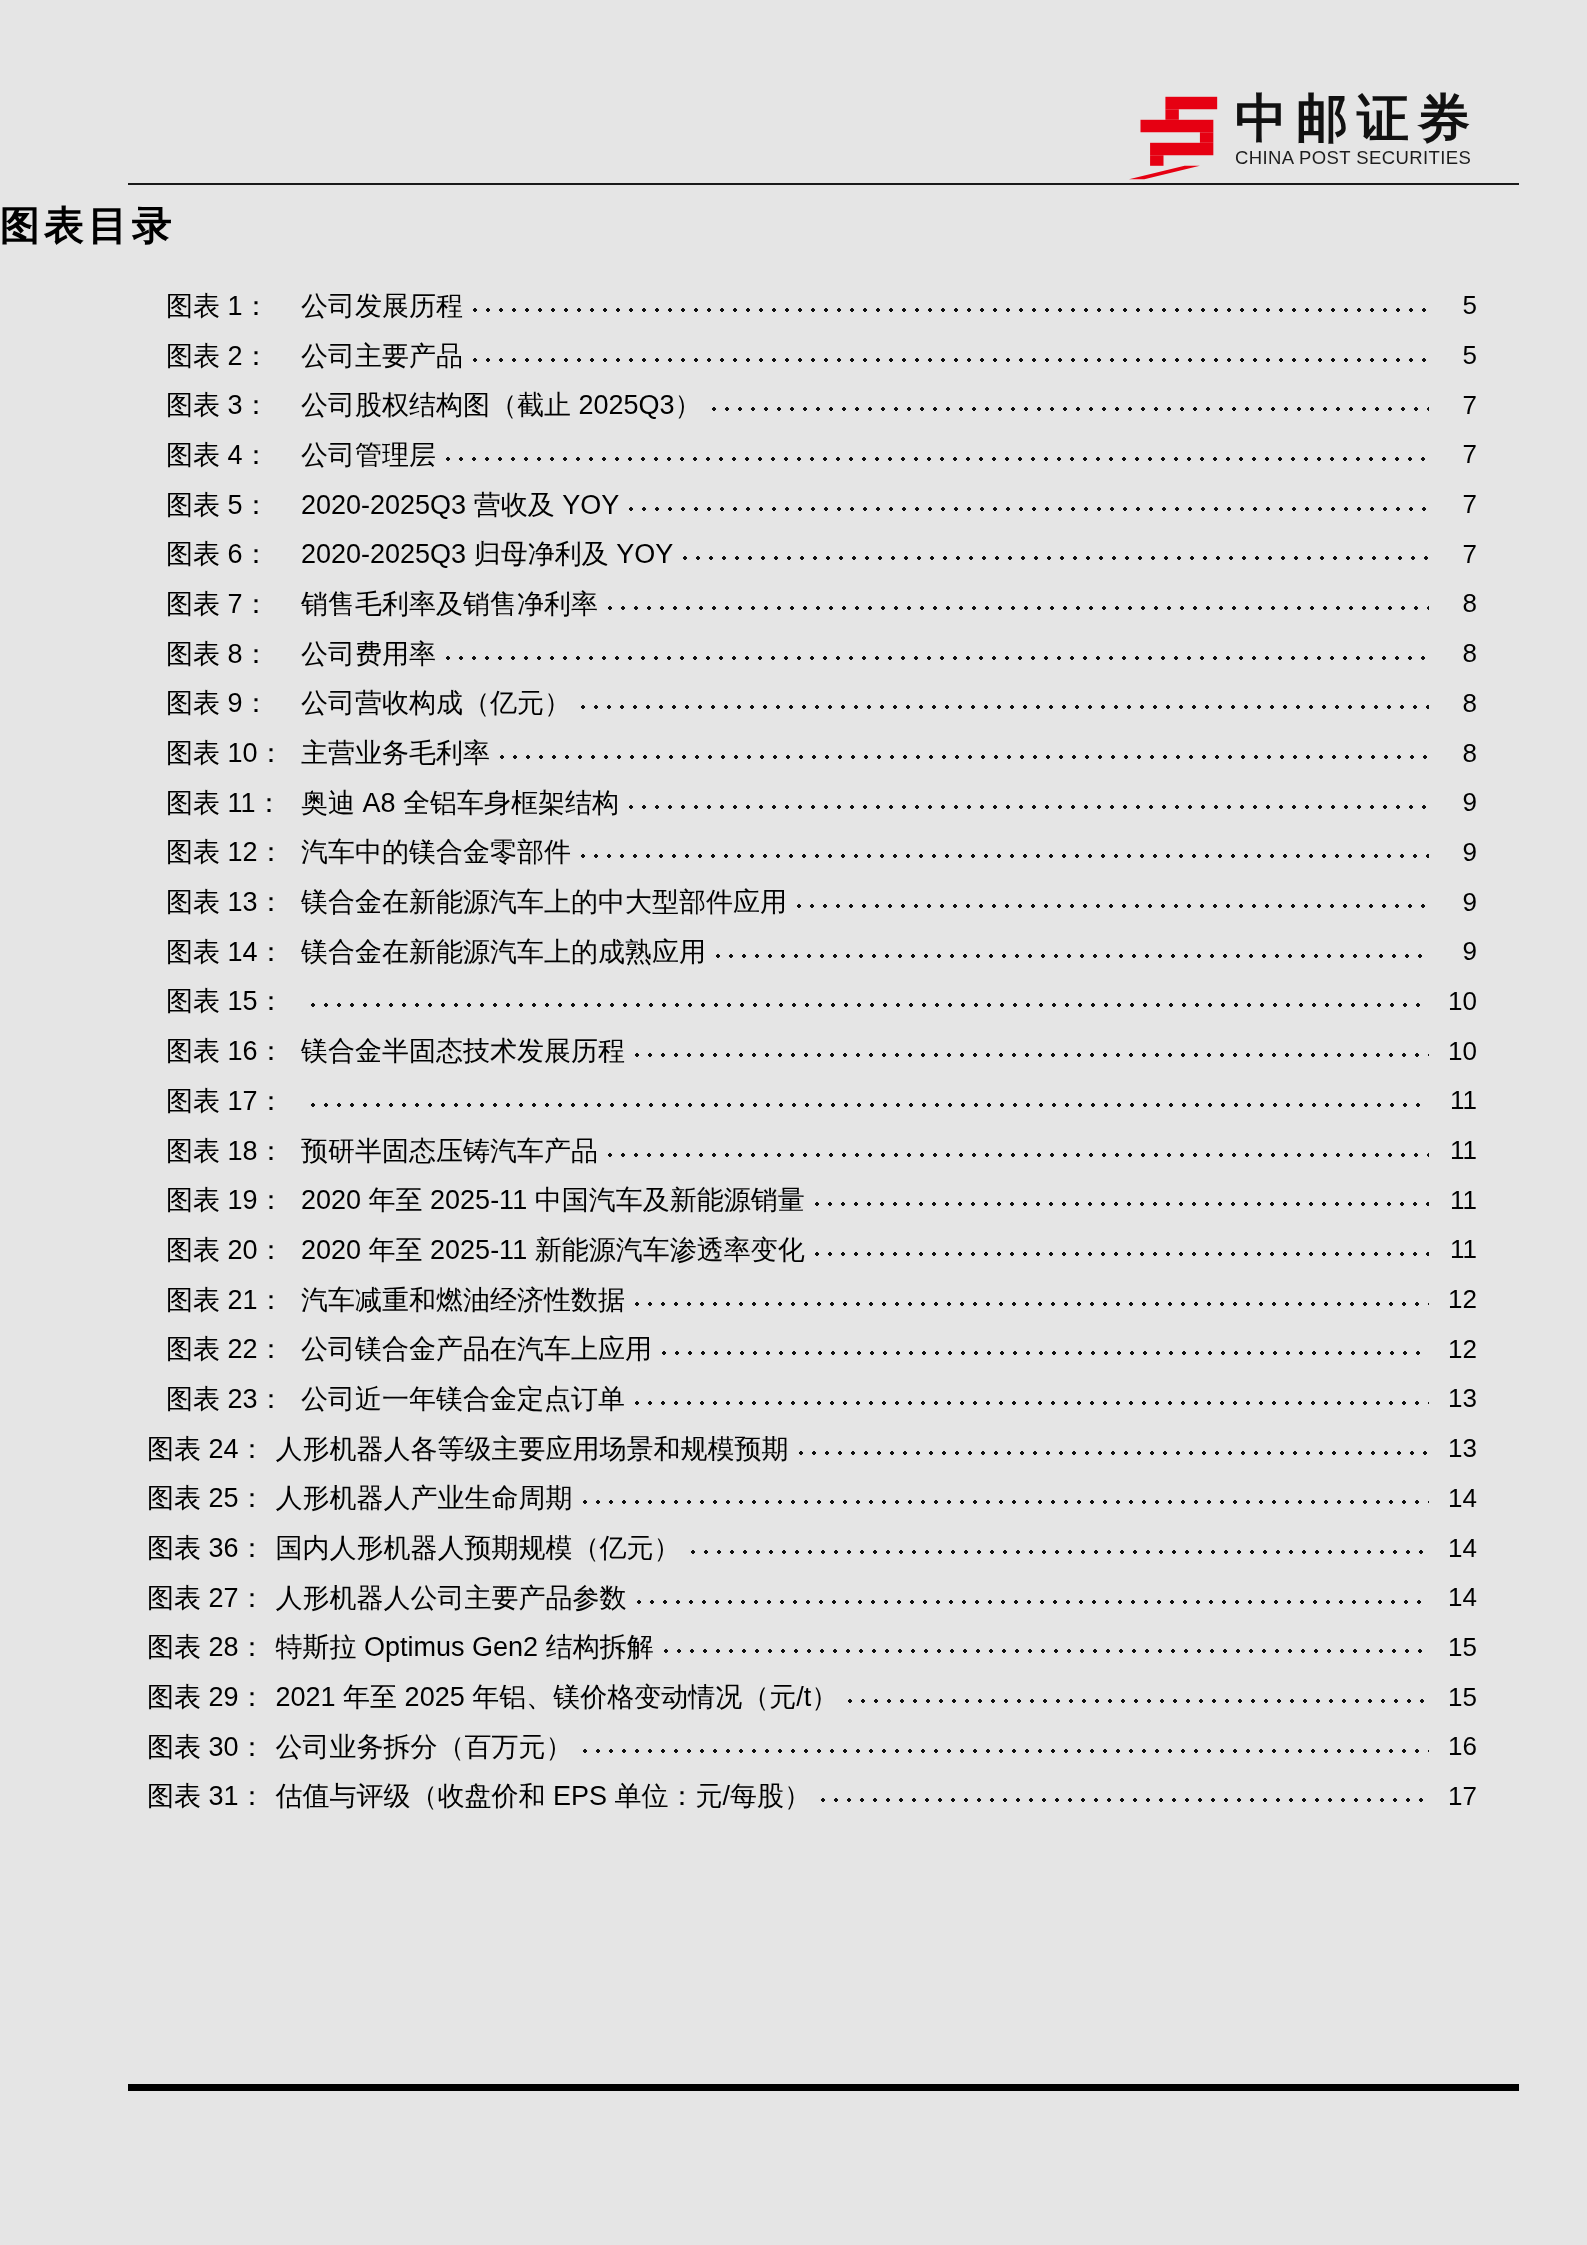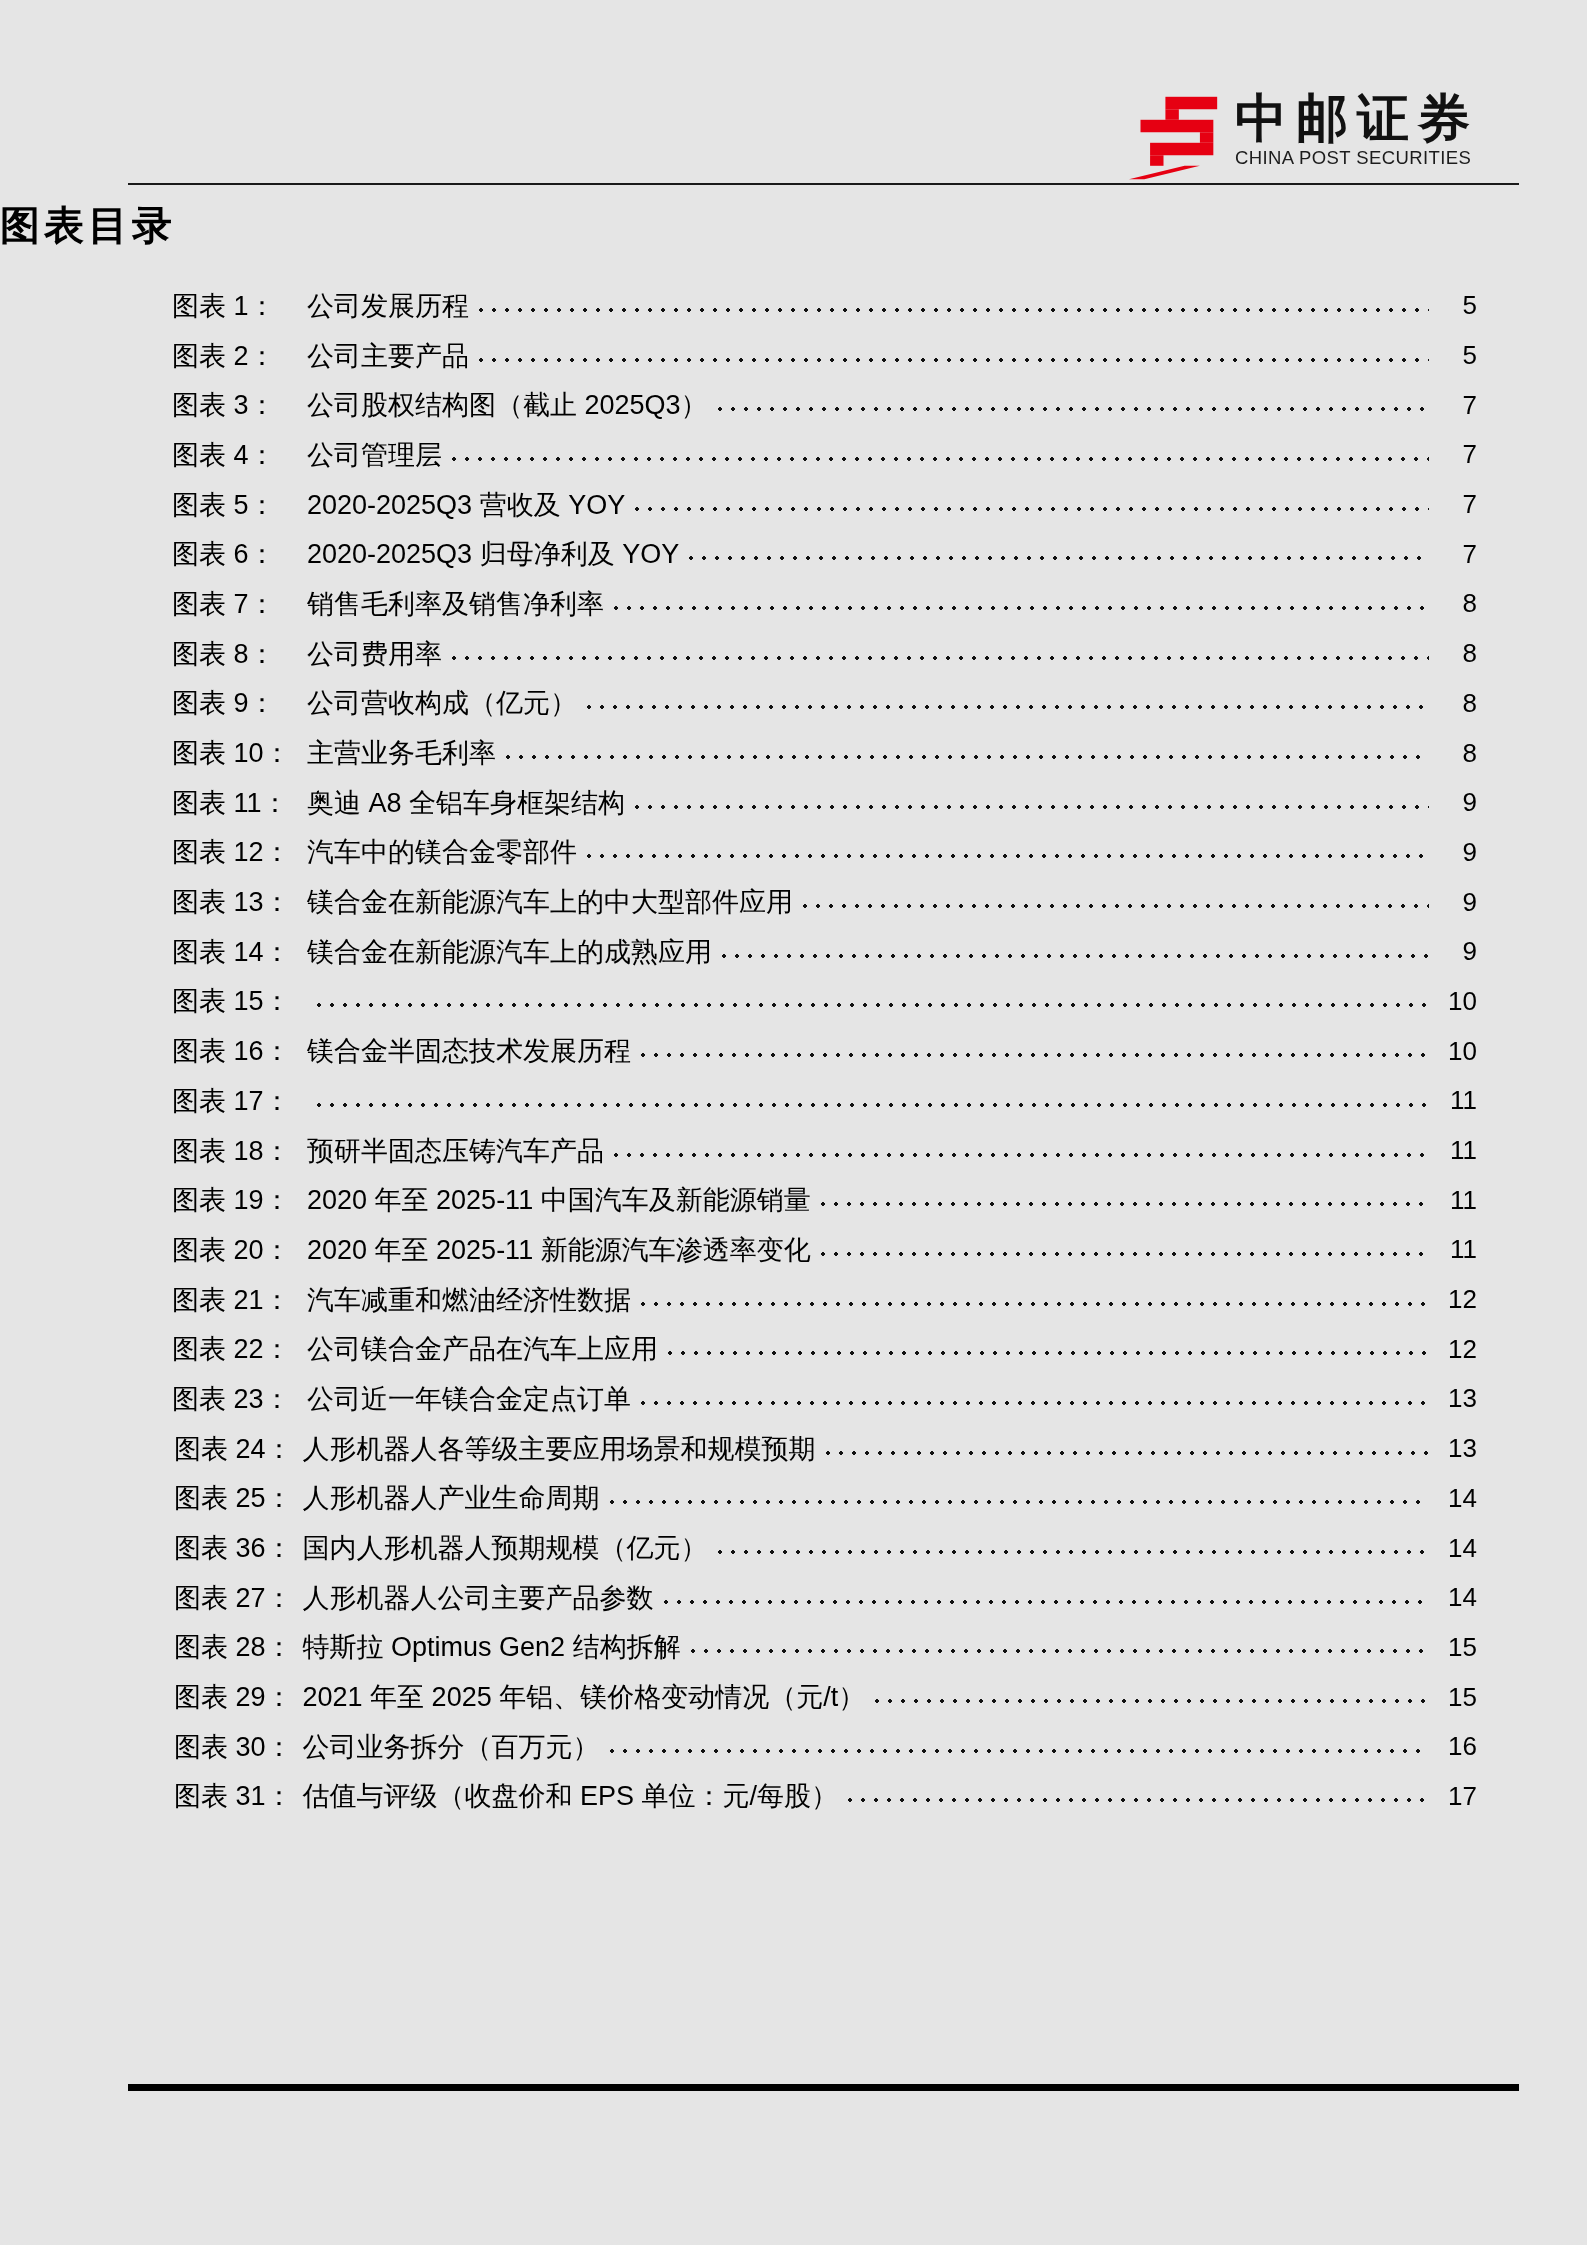--- a/index.html
+++ b/index.html
@@ -36,31 +36,31 @@
   
   .doc-title{
     position:absolute;top:198px;left:0;right:0;
     font-size:40px;font-weight:bold;color:#000;
     font-family:"Liberation Serif","DejaVu Serif",serif;
     letter-spacing:4px;
     margin:0;
   }
   
   .toc{
-    position:absolute;top:281px;left:120px;right:127px;
+    position:absolute;top:281px;left:114px;right:127px;
   }
   .toc-row{
     height:49.7px;
     display:flex;align-items:center;
     padding-left:52px;
     font-size:27px;
   }
   .toc-row.grp-b{padding-left:33px;}
   .lbl{flex:0 0 auto;min-width:135px;white-space:nowrap;}
-  .toc-row.grp-b .lbl{min-width:0;margin-right:10px;margin-left:21px;}
+  .toc-row.grp-b .lbl{min-width:0;margin-right:10px;}
   .ttl{flex:0 0 auto;white-space:nowrap;}
   .leader{
     flex:1 1 auto;
     height:10px;align-self:center;
     margin:14px 8px 0 10px;
     background-image:radial-gradient(circle at 2px 2px,#111 1.7px,rgba(0,0,0,0) 1.9px);
     background-size:13px 10px;
     background-repeat:repeat-x;
     background-position:0 0;
   }

